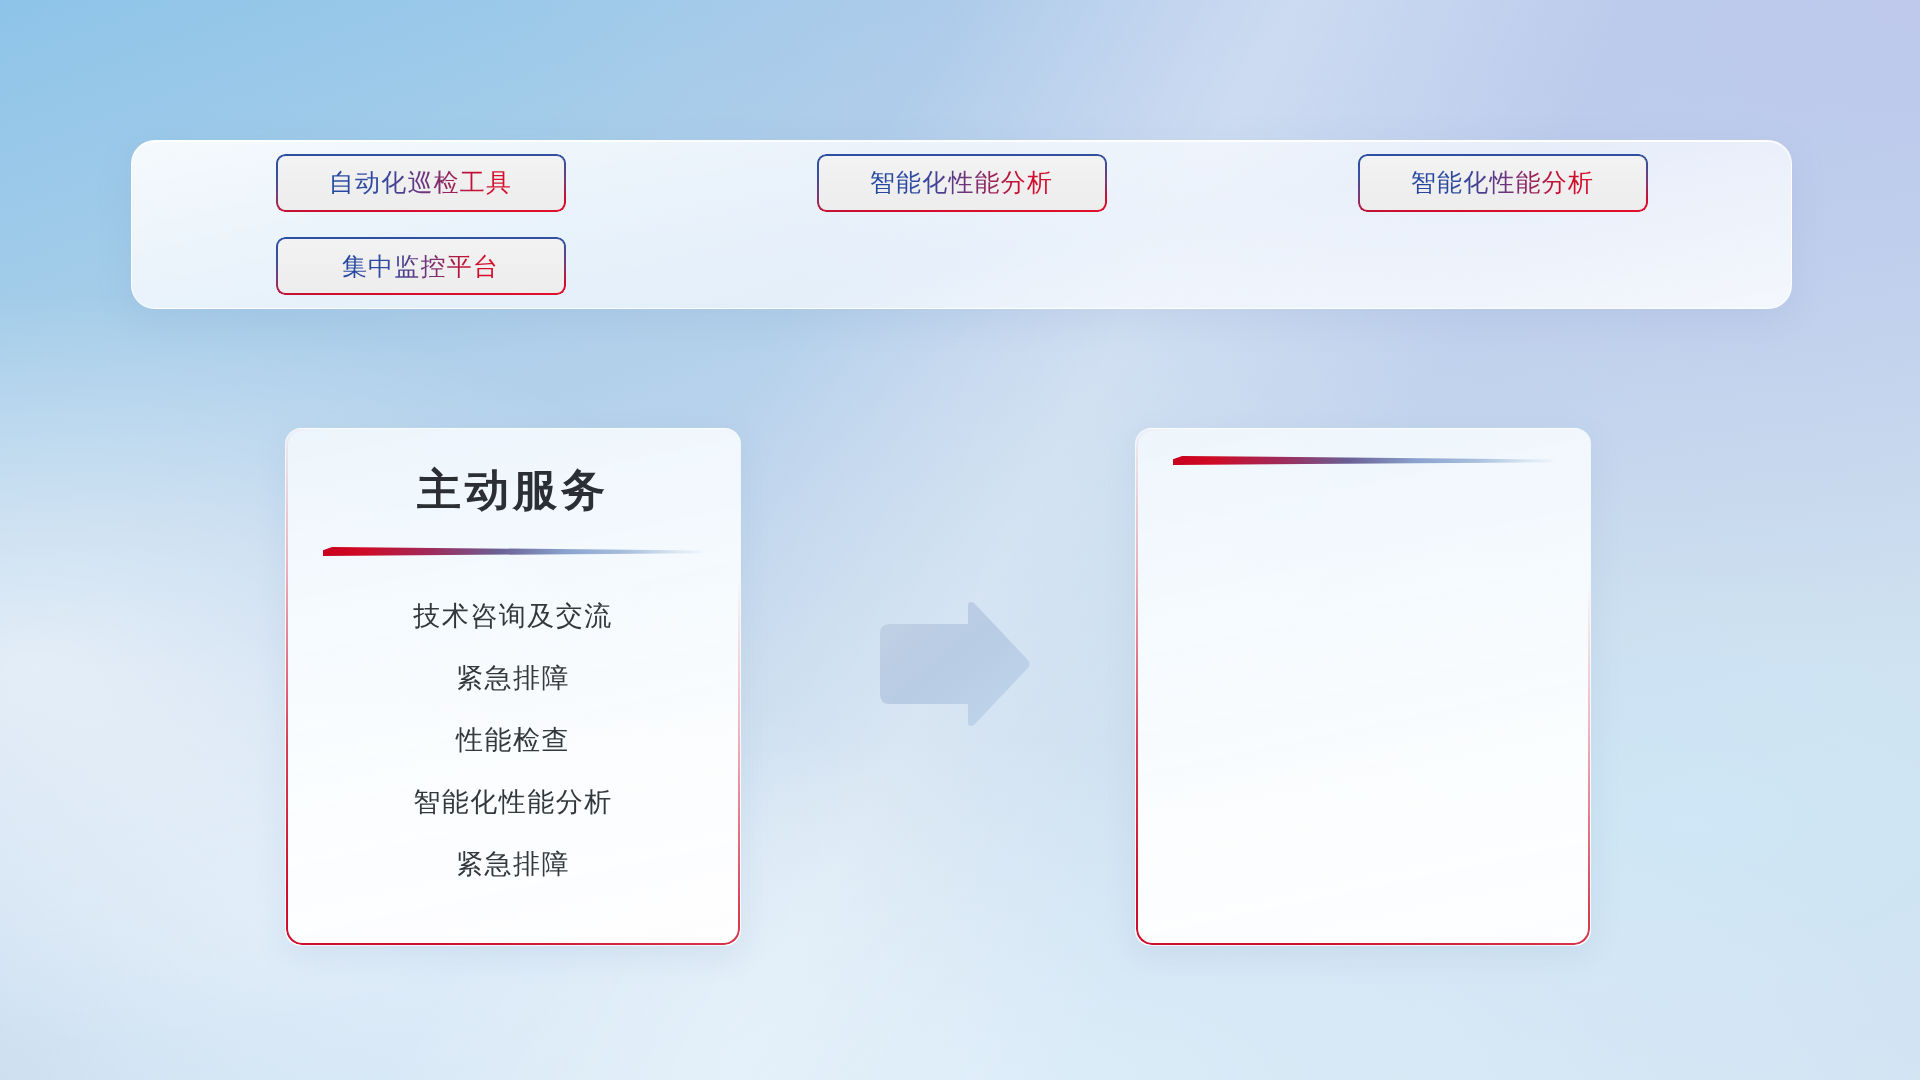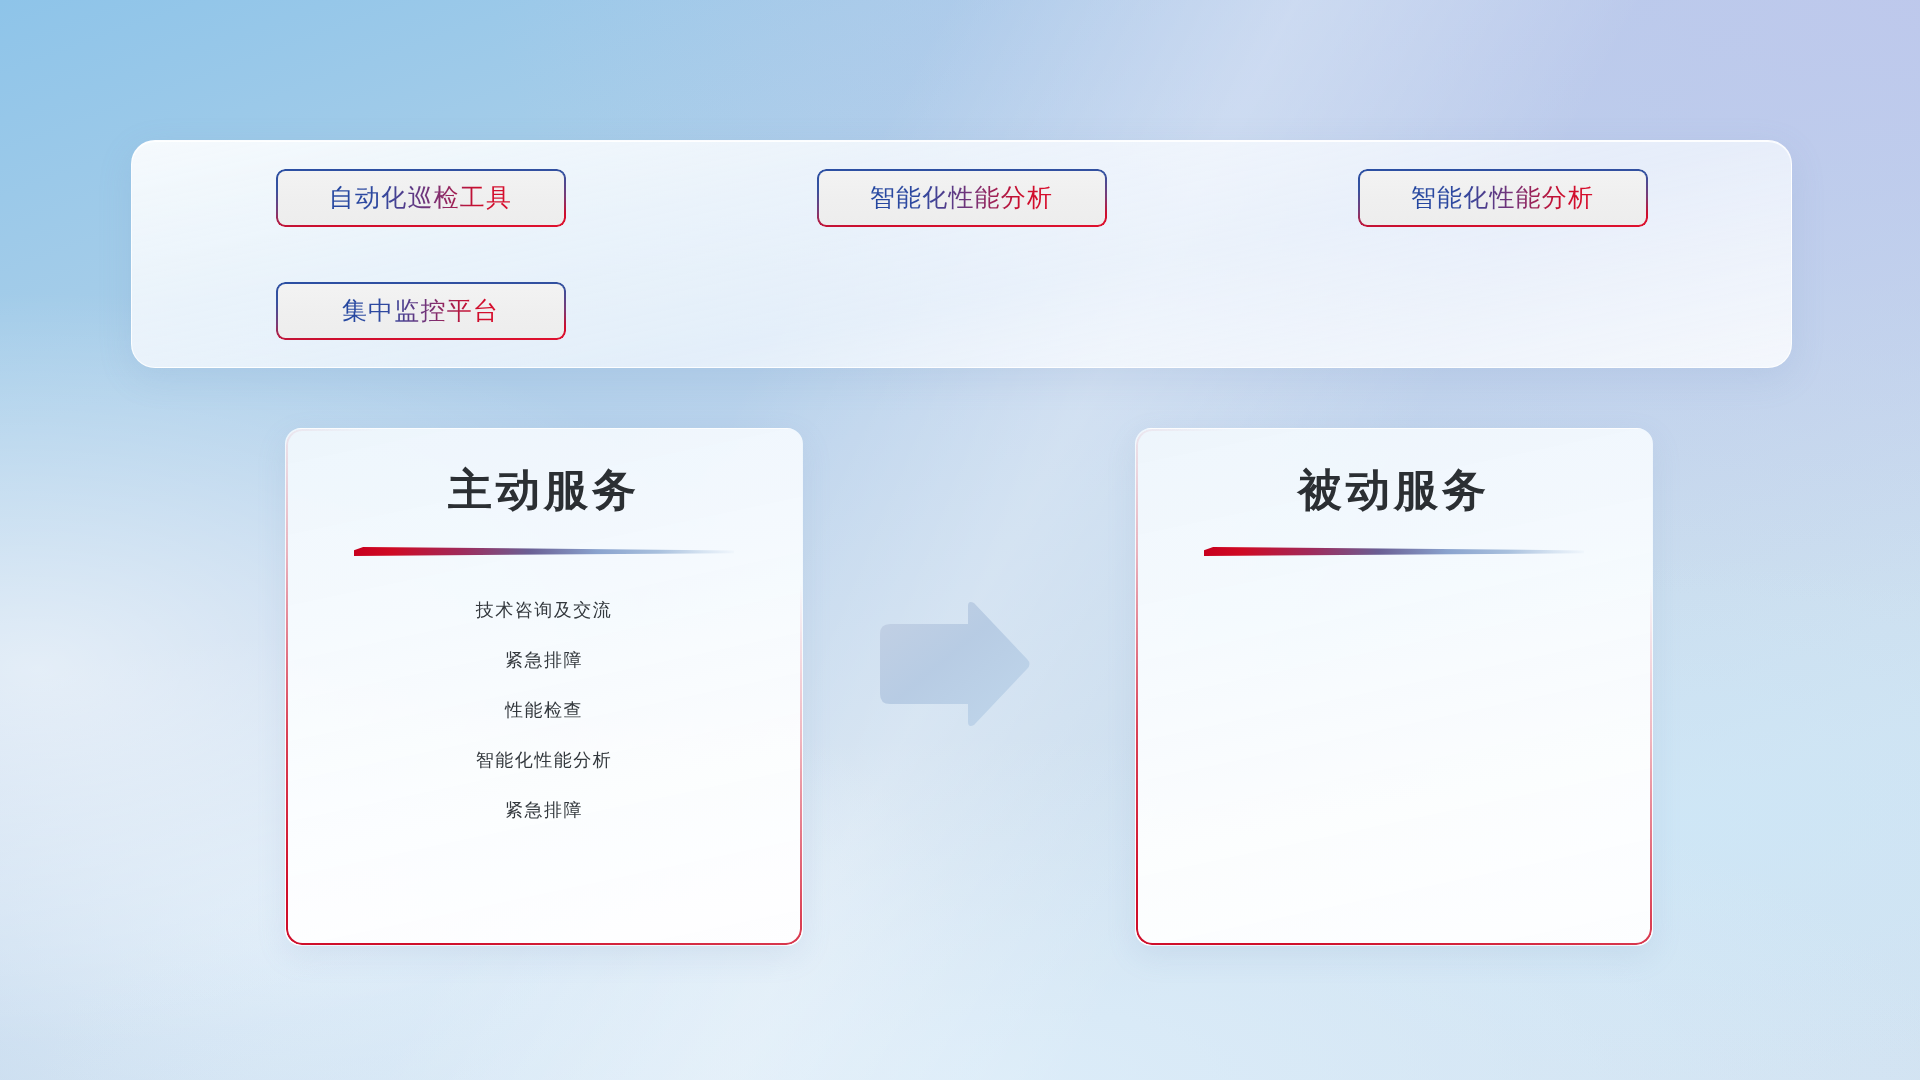--- a/index.html
+++ b/index.html
@@ -55,21 +55,21 @@
     background:
       linear-gradient(118deg, rgba(255,255,255,0.0) 38%, rgba(255,255,255,0.30) 52%, rgba(255,255,255,0.0) 66%);
   }
 
   
   #top-panel {
     position: absolute;
     left: 131px;
     top: 140px;
     width: 1661px;
-    height: 228px;
+    height: 169px;
     border-radius: 24px;
     background:
       linear-gradient(168deg,
         rgba(255,255,255,0.90) 0%,
         rgba(250,252,255,0.80) 30%,
         rgba(246,250,255,0.72) 58%,
         rgba(252,253,255,0.86) 100%);
     border: 1px solid rgba(255,255,255,0.85);
     box-shadow:
       0 10px 34px rgba(120,150,190,0.16),
@@ -125,21 +125,21 @@
     -webkit-background-clip: text;
     background-clip: text;
     color: transparent;
     -webkit-text-fill-color: transparent;
   }
 
   
   .service-card {
     position: absolute;
     top: 428px;
-    width: 518px;
+    width: 456px;
     height: 518px;
     border-radius: 16px;
     box-sizing: border-box;
     background:
       linear-gradient(168deg,
         rgba(240,247,253,0.94) 0%,
         rgba(248,252,255,0.93) 34%,
         rgba(253,254,255,0.95) 66%,
         rgba(255,255,255,0.96) 100%);
     border: 1.6px solid transparent;
@@ -213,21 +213,21 @@
     position: relative;
     margin: 42px 0 0 0;
     padding: 0;
     list-style: none;
     display: flex;
     flex-direction: column;
     align-items: center;
     gap: 26px;
   }
   .card-item {
-    font-size: 18px;
+    font-size: 27px;
     color: #33383d;
     letter-spacing: 1.5px;
     white-space: nowrap;
     font-family: "DejaVu Sans", "Liberation Sans", sans-serif;
   }
 
   
   #flow-arrow {
     position: absolute;
     left: 872px;
@@ -302,19 +302,18 @@
              L102 125
              Q96 128 96 122
              L96 104
              L18 104
              Q8 104 8 94
              Z" fill="url(#arrowGrad)"></path>
   </svg>
 </div>
 
 <div class="service-card" id="card-passive">
-  <div class="card-title">被动服务</div>
 
   <div class="card-divider">
     <div class="bar"></div>
   </div>
 
 </div>
 
 </body></html>

